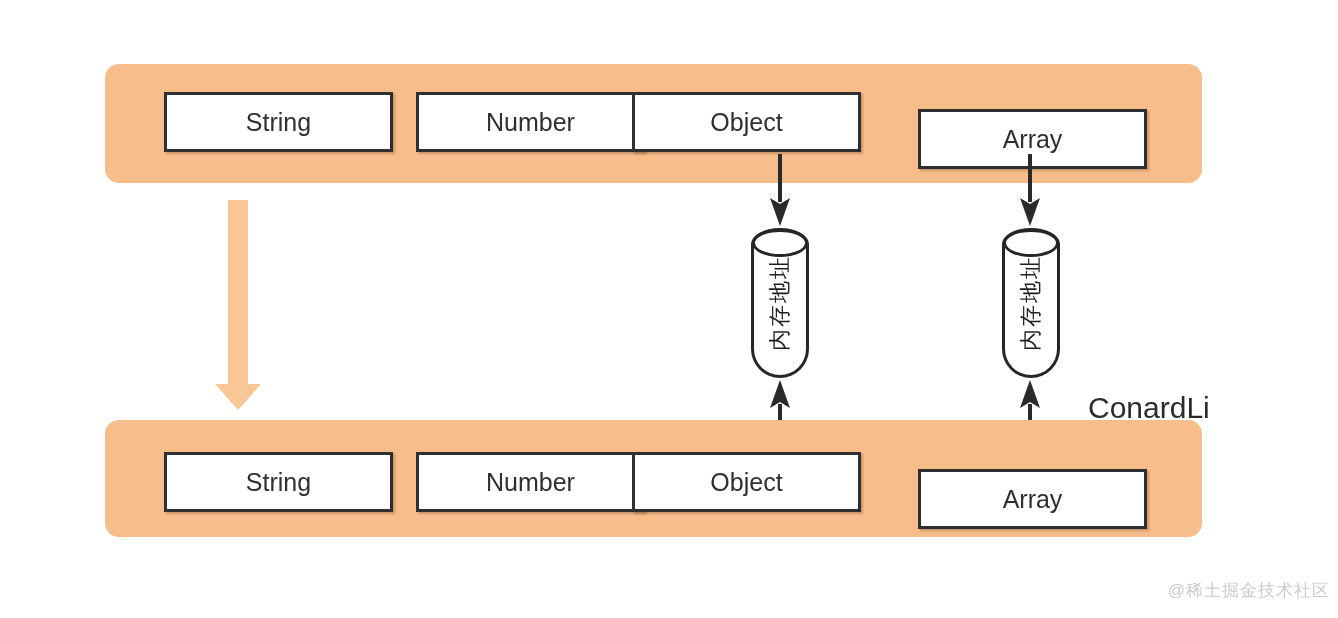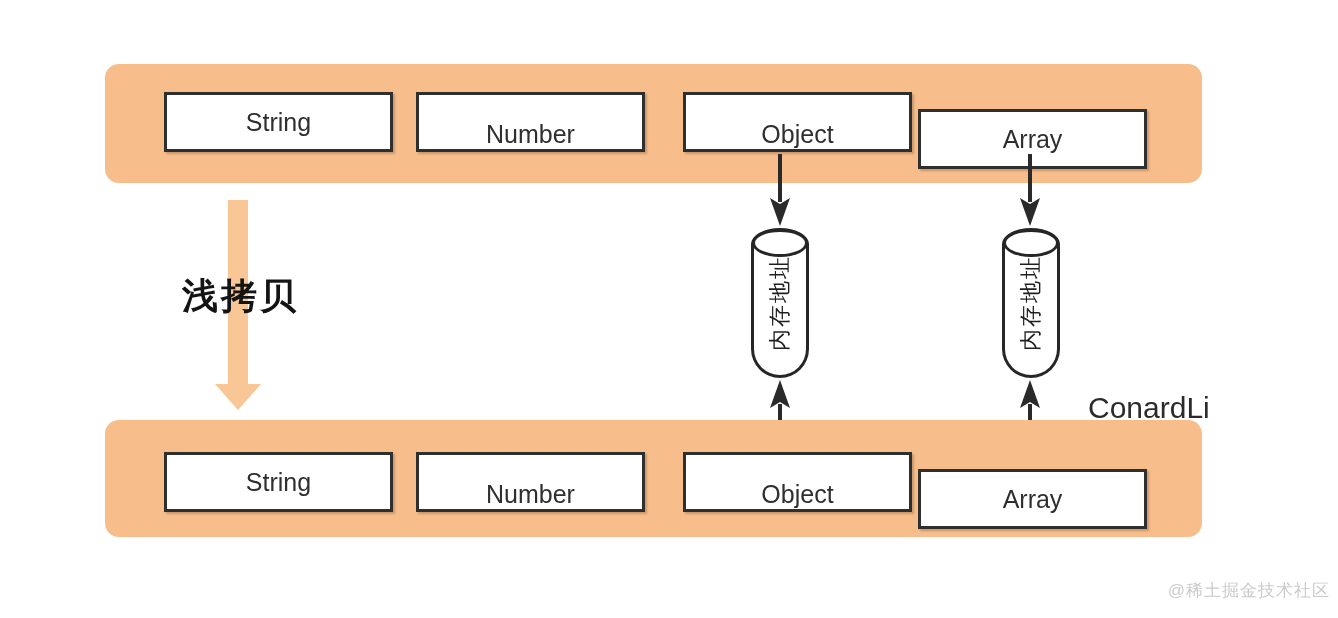--- a/index.html
+++ b/index.html
@@ -37,22 +37,22 @@
     display: flex;
     align-items: center;
     justify-content: center;
     font-size: 25px;
     color: var(--text, #2f2f2f);
     box-shadow: 2px 2px 2px rgba(60,40,20,0.25);
   }
   .bar.top .type-box    { top: 28px; }
   .bar.bottom .type-box { top: 32px; }
   .pos-0 { left: 59px;  }
-  .pos-1 { left: 311px; align-items: flex-end; }
-  .pos-2 { left: 578px; align-items: flex-end; }
+  .pos-1 { left: 311px; }
+  .pos-2 { left: 527px; }
   .pos-3 { left: 813px; margin-top: 17px; }
 
   
   .big-arrow-shaft {
     position: absolute;
     left: 228px;
     top: 200px;
     width: 20px;
     height: 185px;
     background: var(--arrow, #f8c795);
@@ -158,21 +158,20 @@
     <div class="type-box pos-2">
       <span>Object</span>
     </div>
     <div class="type-box pos-3">
       <span>Array</span>
     </div>
   </div>
 
   <div class="big-arrow-shaft"></div>
   <div class="big-arrow-head"></div>
-  <div class="shallow-label">浅拷贝</div>
 
   <svg class="connectors" width="1338" height="618" viewBox="0 0 1338 618">
     <g>
       <line x1="780" y1="154" x2="780" y2="202"></line>
       <polygon points="780,226 770,198 780,204 790,198"></polygon>
     </g>
     <g>
       <line x1="1030" y1="154" x2="1030" y2="202"></line>
       <polygon points="1030,226 1020,198 1030,204 1040,198"></polygon>
     </g>

